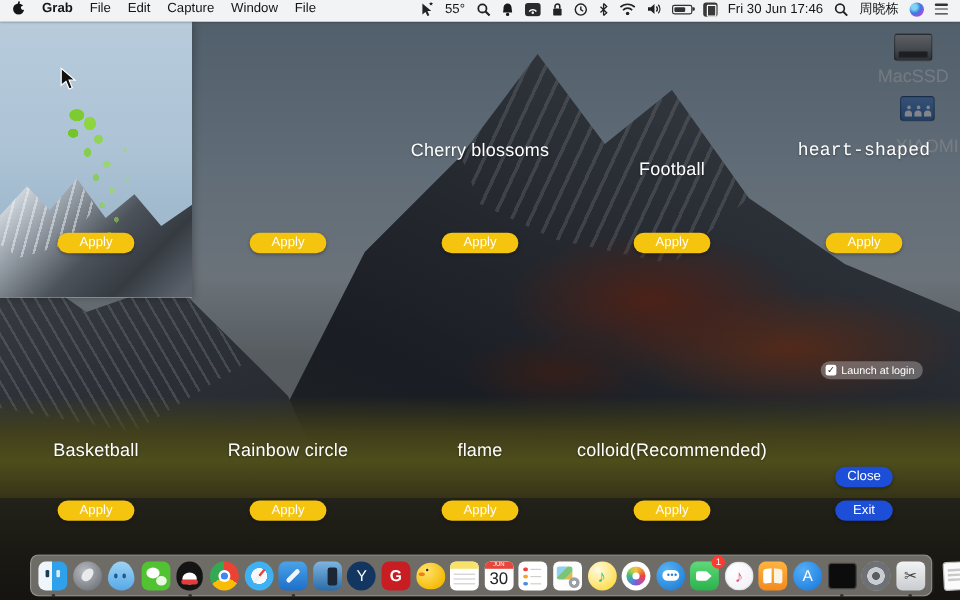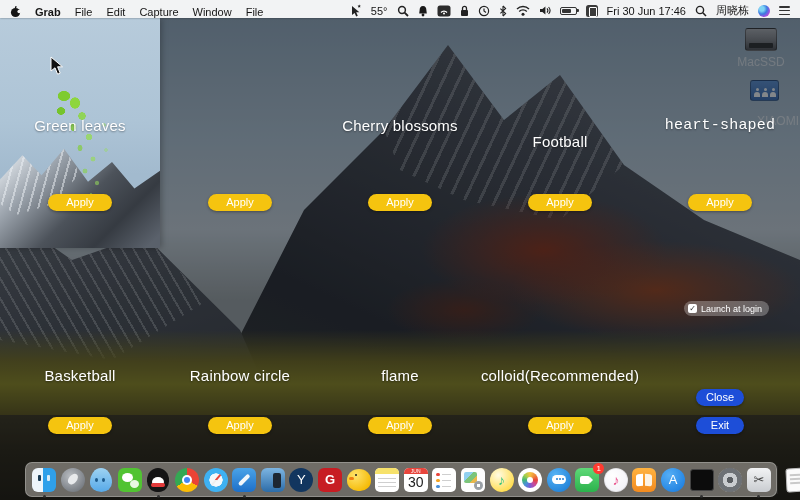--- a/index.html
+++ b/index.html
@@ -27,21 +27,21 @@
                radial-gradient(ellipse 14% 9% at 58% 62%,rgba(120,45,20,.6),transparent 70%); }
   .foliage-yellow { position:absolute; left:0; right:0; top:66%; height:18%;
     background:linear-gradient(180deg,transparent 0%,rgba(125,118,34,.85) 35%,#8c8928 60%,#57511e 100%); }
   .water { position:absolute; left:0; right:0; top:83%; bottom:0;
     background:linear-gradient(180deg,#3c3824 0%,#2c2819 45%,#201d12 100%); }
 
   
   .desk-drive { position:absolute; left:745; top:28px; left:745px; width:32px; height:23px; border-radius:3px;
     background:linear-gradient(180deg,#a7acb2 0%,#7d8288 55%,#4e5257 100%); border:1px solid rgba(0,0,0,.35); }
   .desk-drive::after { content:""; position:absolute; left:3px; right:3px; bottom:2px; height:5px; background:#2e3134; border-radius:1px; }
-  .desk-label { position:absolute; font-size:12px; color:rgba(255,255,255,.55); width:70px; text-align:center; }
+  .desk-label { position:absolute; font-size:15px; color:rgba(255,255,255,.55); width:70px; text-align:center; }
   .desk-folder { position:absolute; left:750px; top:80px; width:29px; height:21px; border-radius:3px;
     background:linear-gradient(180deg,#5d92d2,#3c6db1); border:1px solid rgba(0,0,0,.3); }
   .person { position:absolute; bottom:3px; width:6px; height:9px; }
   .person::before { content:""; position:absolute; top:0; left:1.5px; width:3px; height:3px; border-radius:50%; background:#eef3f8; }
   .person::after { content:""; position:absolute; bottom:0; left:0; width:6px; height:5px; border-radius:3px 3px 0 0; background:#eef3f8; }
 
   
   .dark-overlay { position:absolute; left:0; right:0; top:18px; bottom:0; background:rgba(8,10,14,.47); }
 
   
@@ -81,21 +81,21 @@
       radial-gradient(ellipse 4px 4px at 45px 79px,rgba(150,220,85,.65) 0 60%,transparent 65%),
       radial-gradient(ellipse 4px 4px at 37px 91px,rgba(135,210,70,.6) 0 60%,transparent 65%),
       radial-gradient(ellipse 3px 4px at 49px 103px,rgba(150,220,90,.55) 0 60%,transparent 65%),
       radial-gradient(ellipse 3px 3px at 43px 115px,rgba(140,215,80,.5) 0 60%,transparent 65%),
       radial-gradient(ellipse 3px 3px at 56px 45px,rgba(150,220,90,.45) 0 60%,transparent 65%),
       radial-gradient(ellipse 3px 3px at 58px 70px,rgba(150,220,90,.4) 0 60%,transparent 65%); }
   .cursor-arrow { position:absolute; left:50px; top:38px; }
 
   
   .menubar { position:absolute; left:0; top:0; right:0; height:18px; background:rgba(246,246,246,.96);
-    display:flex; align-items:flex-end; justify-content:space-between; padding:0 10px; font-size:11px; color:#151515;
+    display:flex; align-items:flex-start; justify-content:space-between; padding:0 10px; font-size:11px; color:#151515;
     box-shadow:0 0 2px rgba(0,0,0,.4); }
   .mb-left { display:flex; align-items:center; gap:14px; }
   .mb-left .app { font-weight:bold; }
   .mb-right { display:flex; align-items:center; gap:9px; }
   .mb-item { cursor:default; }
   .mb-right svg { display:block; }
 
   
   .battery-glyph { width:17px; height:8px; border:1px solid #333; border-radius:2px; position:relative; }
   .battery-glyph::before { content:""; position:absolute; left:1px; top:1px; bottom:1px; width:9px; background:#333; border-radius:1px; }
@@ -240,21 +240,20 @@
     <button class="pink-btn" style="left:696px; top:417px;">Exit</button>
   </div>
 
   <div class="preview-cell">
     <div class="preview-mtn"></div>
     <div class="preview-mtn-snow"></div>
     <div class="leaves"></div>
     <svg class="cursor-arrow" width="14" height="20" viewBox="0 0 14 20">
       <path d="M1,1 L1,15 L5,11.8 L7.6,18.2 L10.2,17.1 L7.6,10.8 L12.5,10.8 Z" fill="#111" stroke="#fff" stroke-width="1"></path>
     </svg>
-    <div class="effect-label" style="left:0px; top:99px;">Green leaves</div>
     <button class="apply-btn" style="left:48px; top:176px;">Apply</button>
   </div>
 
   <div class="menubar">
     <div class="mb-left">
       <svg width="11" height="13" viewBox="0 0 11 13">
         <circle cx="5.5" cy="7.5" r="4.6" fill="#151515"></circle>
         <circle cx="9.2" cy="6.5" r="1.8" fill="#f6f6f6"></circle>
         <rect x="5" y="1" width="1.4" height="2.6" rx="0.7" fill="#151515" transform="rotate(18 5.7 2.3)"></rect>
       </svg>

